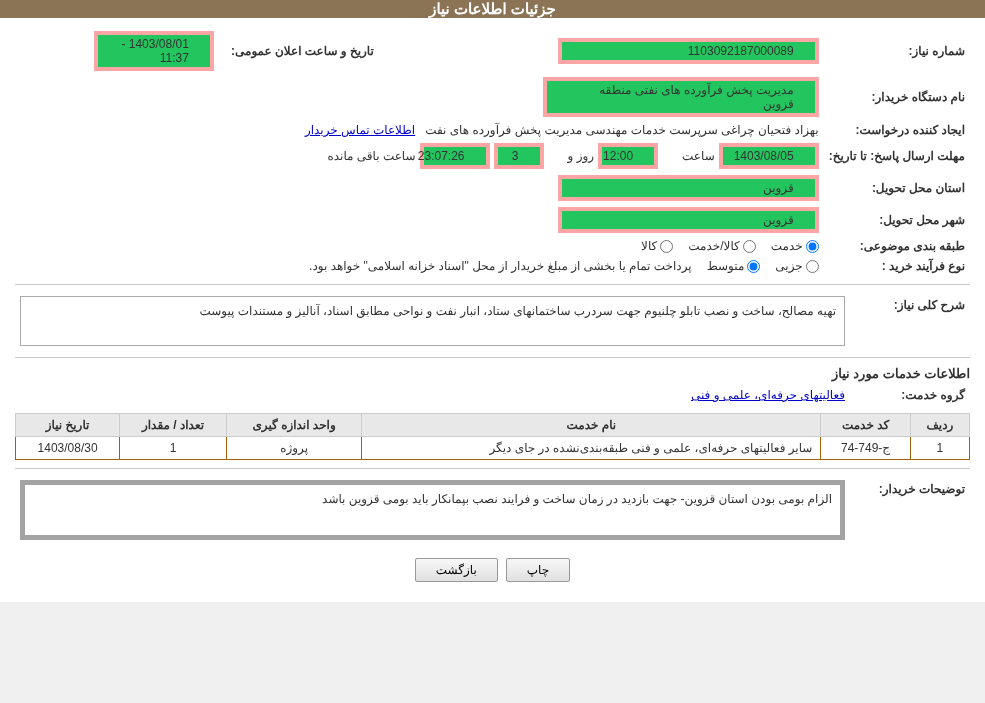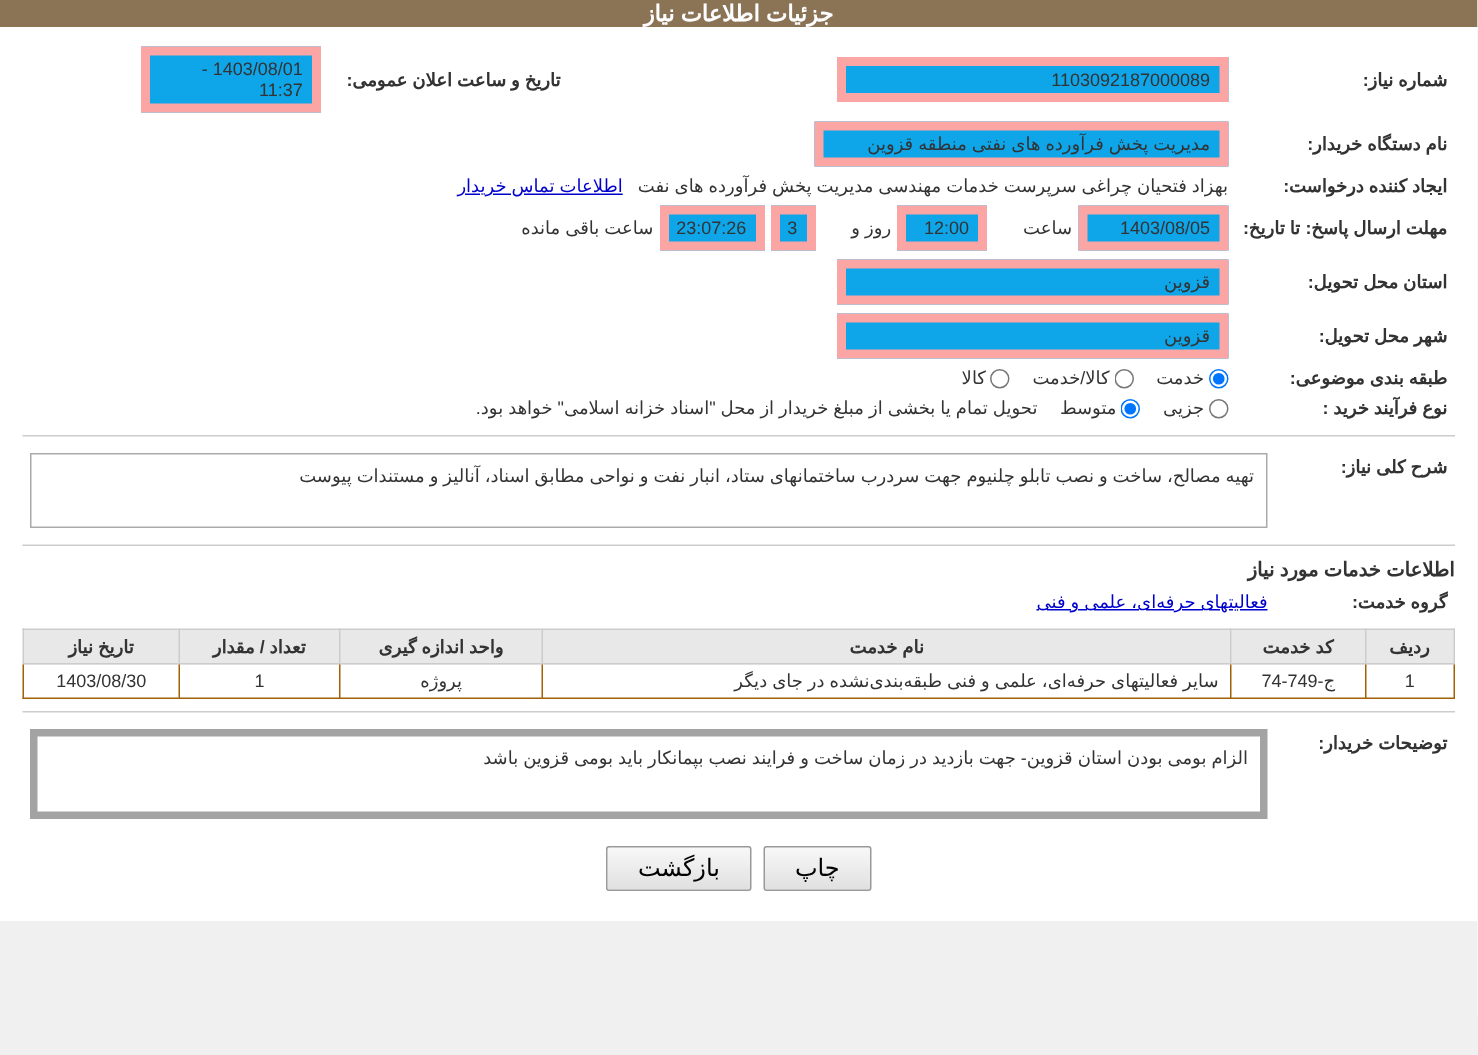--- a/index.html
+++ b/index.html
@@ -39,23 +39,23 @@
       font-weight: bold;
       white-space: nowrap;
       text-align: right;
       padding-right: 8px;
       width: 120px;
     }
     .value-cell {
       text-align: right;
     }
     .input-box {
-      border: 6px solid #fca5a5;
-      padding: 2px 6px;
-      background: #0ea5e9;
+      border: 4px solid #fca5a5;
+      padding: 2px 21px;
+      background: #22c55e;
       min-height: 20px;
       display: inline-block;
     }
     .input-wide {
       width: 276px;
     }
     .input-medium {
       width: 261px;
     }
     .input-small {
@@ -142,21 +142,21 @@
       display: flex;
       justify-content: center;
       gap: 8px;
     }
     .btn {
       border: 1px solid #999;
       background: linear-gradient(to bottom, #f8f8f8, #e0e0e0);
       padding: 4px 20px;
       cursor: pointer;
       font-family: Tahoma, Arial, sans-serif;
-      font-size: 16px;
+      font-size: 12px;
       border-radius: 2px;
     }
   </style>
 </head>
 <body>
 
 <div class="page-wrapper">
 
   <div class="header-bar">
     <span>جزئیات اطلاعات نیاز</span>
@@ -249,21 +249,21 @@
           <td class="value-cell" colspan="4">
             <div style="display:flex; align-items:center; gap:15px; direction:rtl;">
               <div class="radio-item">
                 <input type="radio" name="process" style="">
                 <label>جزیی</label>
               </div>
               <div class="radio-item">
                 <input type="radio" name="process" checked="" style="">
                 <label>متوسط</label>
               </div>
-              <span style="color:#333;">تحویل تمام یا بخشی از مبلغ خریدار از محل "اسناد خزانه اسلامی" خواهد بود.</span>
+              <span style="color:#333;">پرداخت تمام یا بخشی از مبلغ خریدار از محل "اسناد خزانه اسلامی" خواهد بود.</span>
             </div>
           </td>
         </tr>
       </tbody>
     </table>
 
     <div class="section-divider"></div>
 
     <table class="info-table">
       <tbody>

